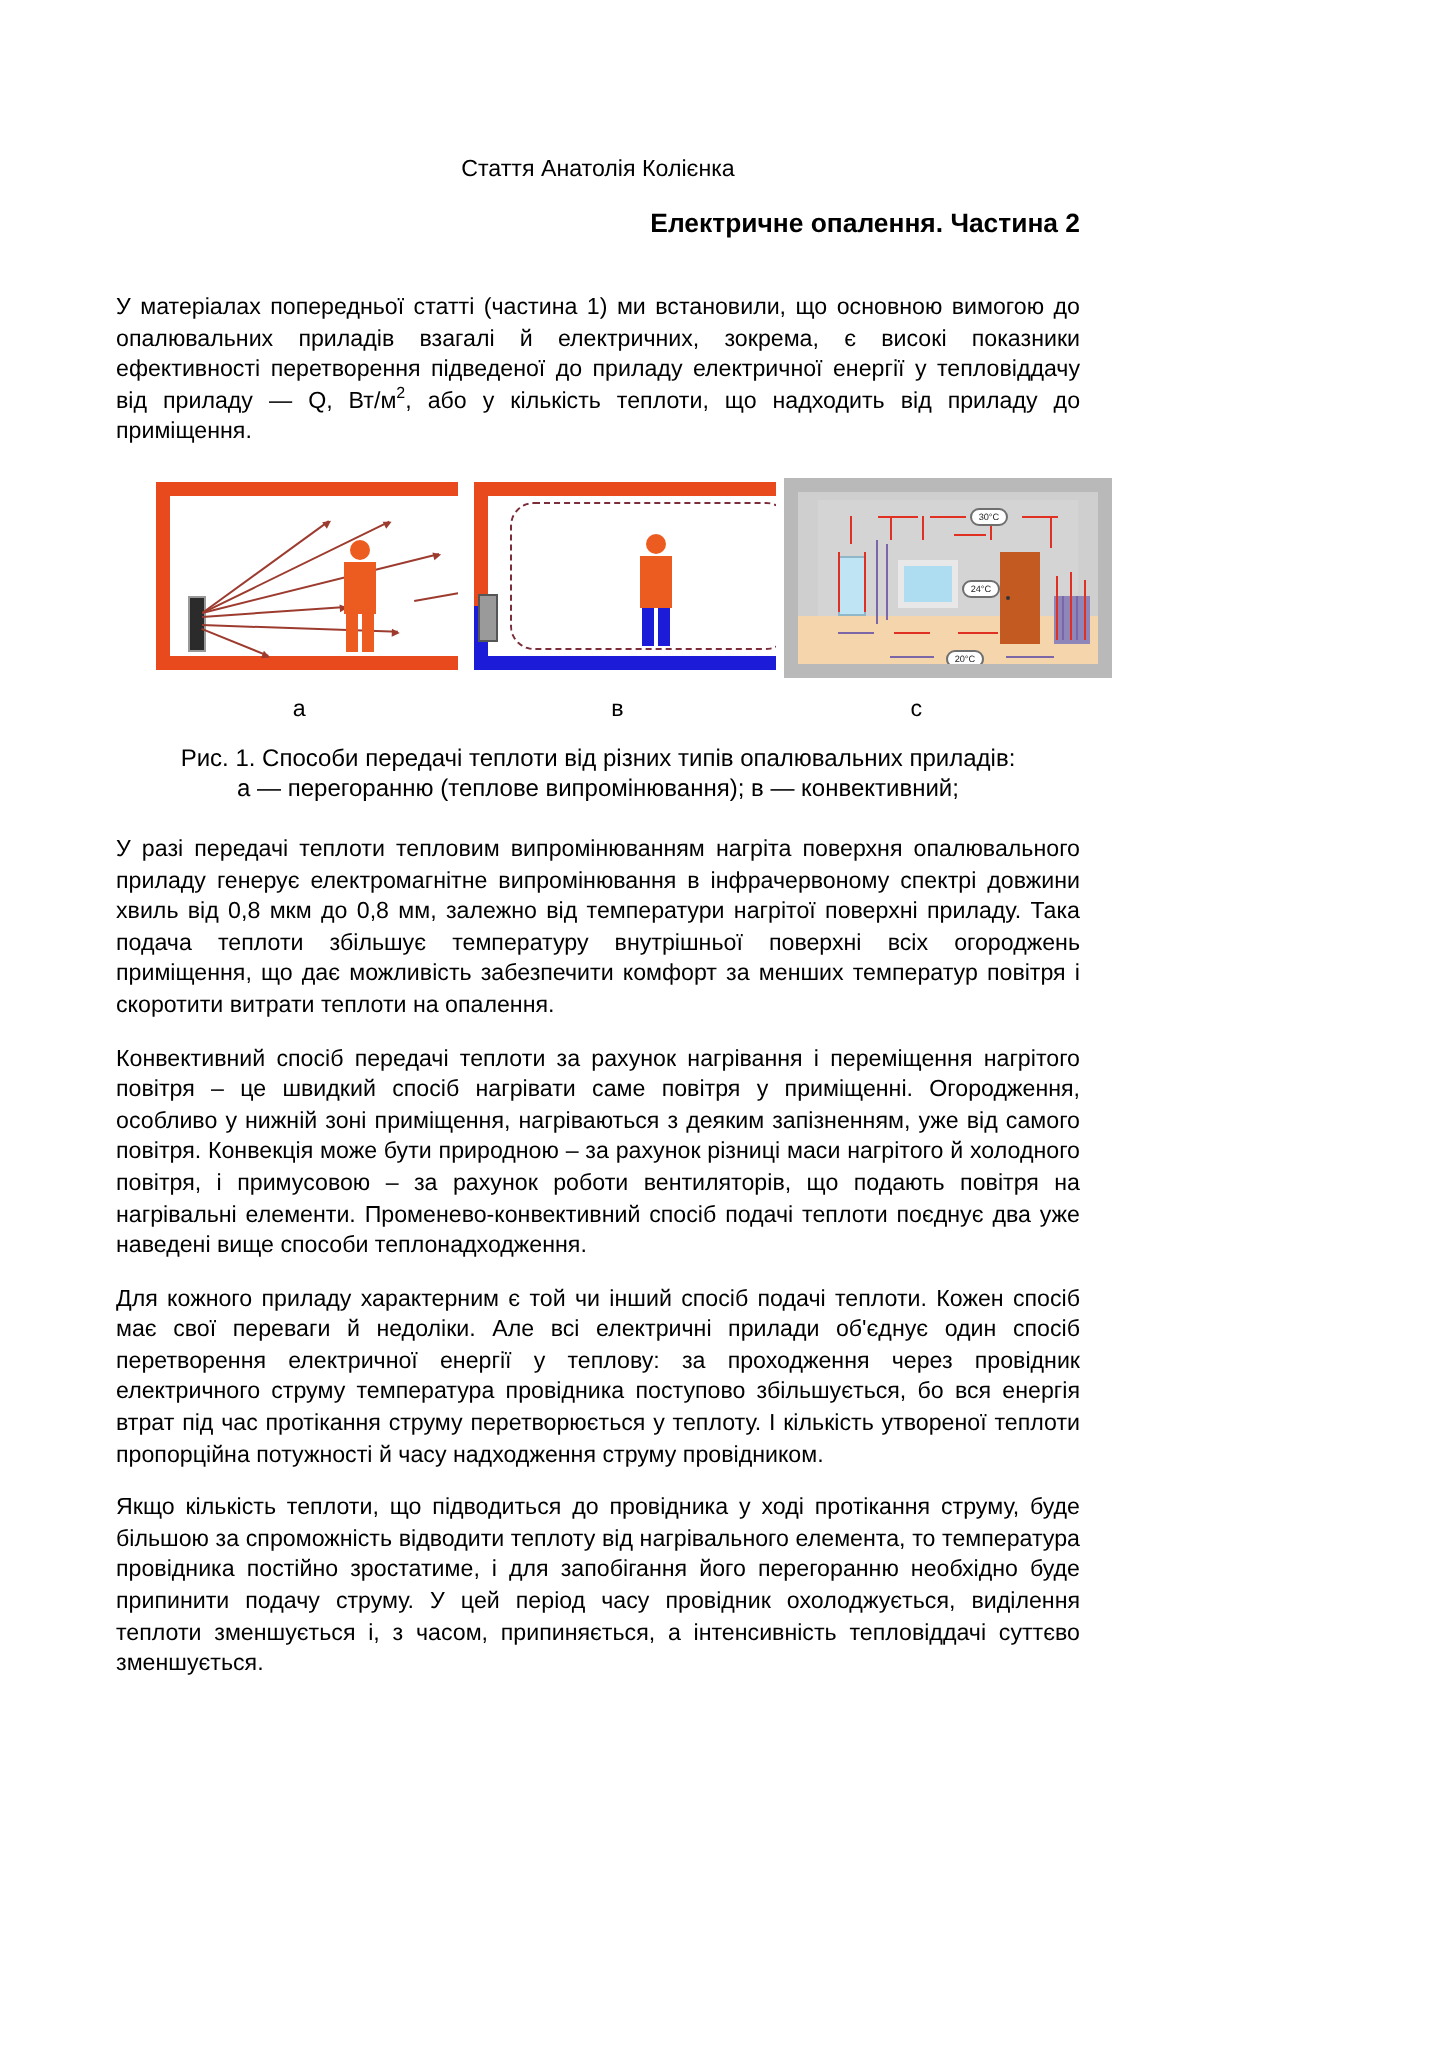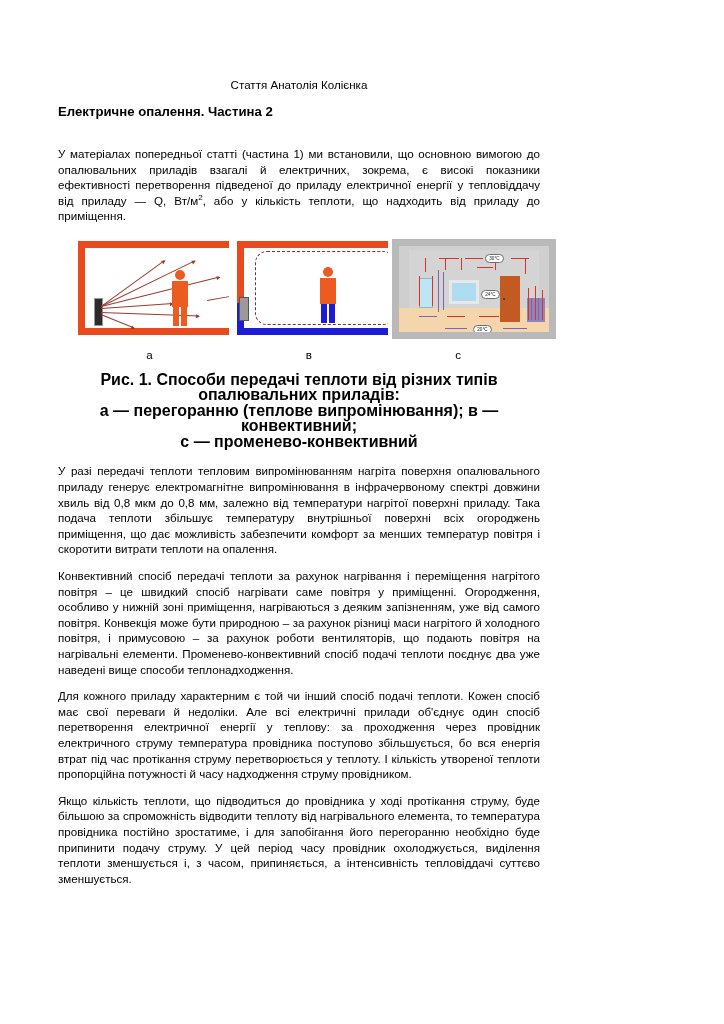--- a/index.html
+++ b/index.html
@@ -22,21 +22,21 @@
     padding: 78px 56px 10px 58px;
     position: relative;
   }
   .byline {
     text-align: center;
     font-size: 11.6px;
     line-height: 14px;
     margin: 0 0 12px 0;
   }
   .doc-title {
-    text-align: left;
+    text-align: right;
     font-size: 13.2px;
     font-weight: bold;
     line-height: 16px;
     margin: 0 0 26px 0;
   }
   p.body-text {
     font-size: 11.6px;
     line-height: 15.6px;
     text-align: justify;
     text-justify: inter-word;
@@ -241,22 +241,22 @@
   }
   .sublabels .sl {
     text-align: center;
   }
   .sl-a { width: 196px; }
   .sl-b { width: 196px; }
   .sl-c { width: 172px; }
 
   .caption {
     text-align: center;
-    font-size: 16px;
-    font-weight: bold;
+    font-size: 12px;
+    font-weight: normal;
     line-height: 15.5px;
     margin: 11px 0 14px 0;
   }
 </style>
 </head>
 <body>
 
 <div class="page">
 
   <div class="byline">Стаття Анатолія Колієнка</div>
@@ -347,21 +347,20 @@
 
   <div class="sublabels">
     <div class="sl sl-a">а</div>
     <div class="sl sl-b">в</div>
     <div class="sl sl-c">с</div>
   </div>
 
   <div class="caption">
     <div>Рис. 1. Способи передачі теплоти від різних типів опалювальних приладів:</div>
     <div>а — перегоранню (теплове випромінювання); в — конвективний;</div>
-    <div>с — променево-конвективний</div>
   </div>
 
   <p class="body-text">У разі передачі теплоти тепловим випромінюванням нагріта поверхня опалювального приладу генерує електромагнітне випромінювання в інфрачервоному спектрі довжини хвиль від 0,8 мкм до 0,8 мм, залежно від температури нагрітої поверхні приладу. Така подача теплоти збільшує температуру внутрішньої поверхні всіх огороджень приміщення, що дає можливість забезпечити комфорт за менших температур повітря і скоротити витрати теплоти на опалення.</p>
   <p class="body-text">Конвективний спосіб передачі теплоти за рахунок нагрівання і переміщення нагрітого повітря – це швидкий спосіб нагрівати саме повітря у приміщенні. Огородження, особливо у нижній зоні приміщення, нагріваються з деяким запізненням, уже від самого повітря. Конвекція може бути природною – за рахунок різниці маси нагрітого й холодного повітря, і примусовою – за рахунок роботи вентиляторів, що подають повітря на нагрівальні елементи. Променево-конвективний спосіб подачі теплоти поєднує два уже наведені вище способи теплонадходження.</p>
   <p class="body-text">Для кожного приладу характерним є той чи інший спосіб подачі теплоти. Кожен спосіб має свої переваги й недоліки. Але всі електричні прилади об'єднує один спосіб перетворення електричної енергії у теплову: за проходження через провідник електричного струму температура провідника поступово збільшується, бо вся енергія втрат під час протікання струму перетворюється у теплоту. І кількість утвореної теплоти пропорційна потужності й часу надходження струму провідником.</p>
   <p class="body-text">Якщо кількість теплоти, що підводиться до провідника у ході протікання струму, буде більшою за спроможність відводити теплоту від нагрівального елемента, то температура провідника постійно зростатиме, і для запобігання його перегоранню необхідно буде припинити подачу струму. У цей період часу провідник охолоджується, виділення теплоти зменшується і, з часом, припиняється, а інтенсивність тепловіддачі суттєво зменшується.</p>
 
 </div>
 
 </body></html>

